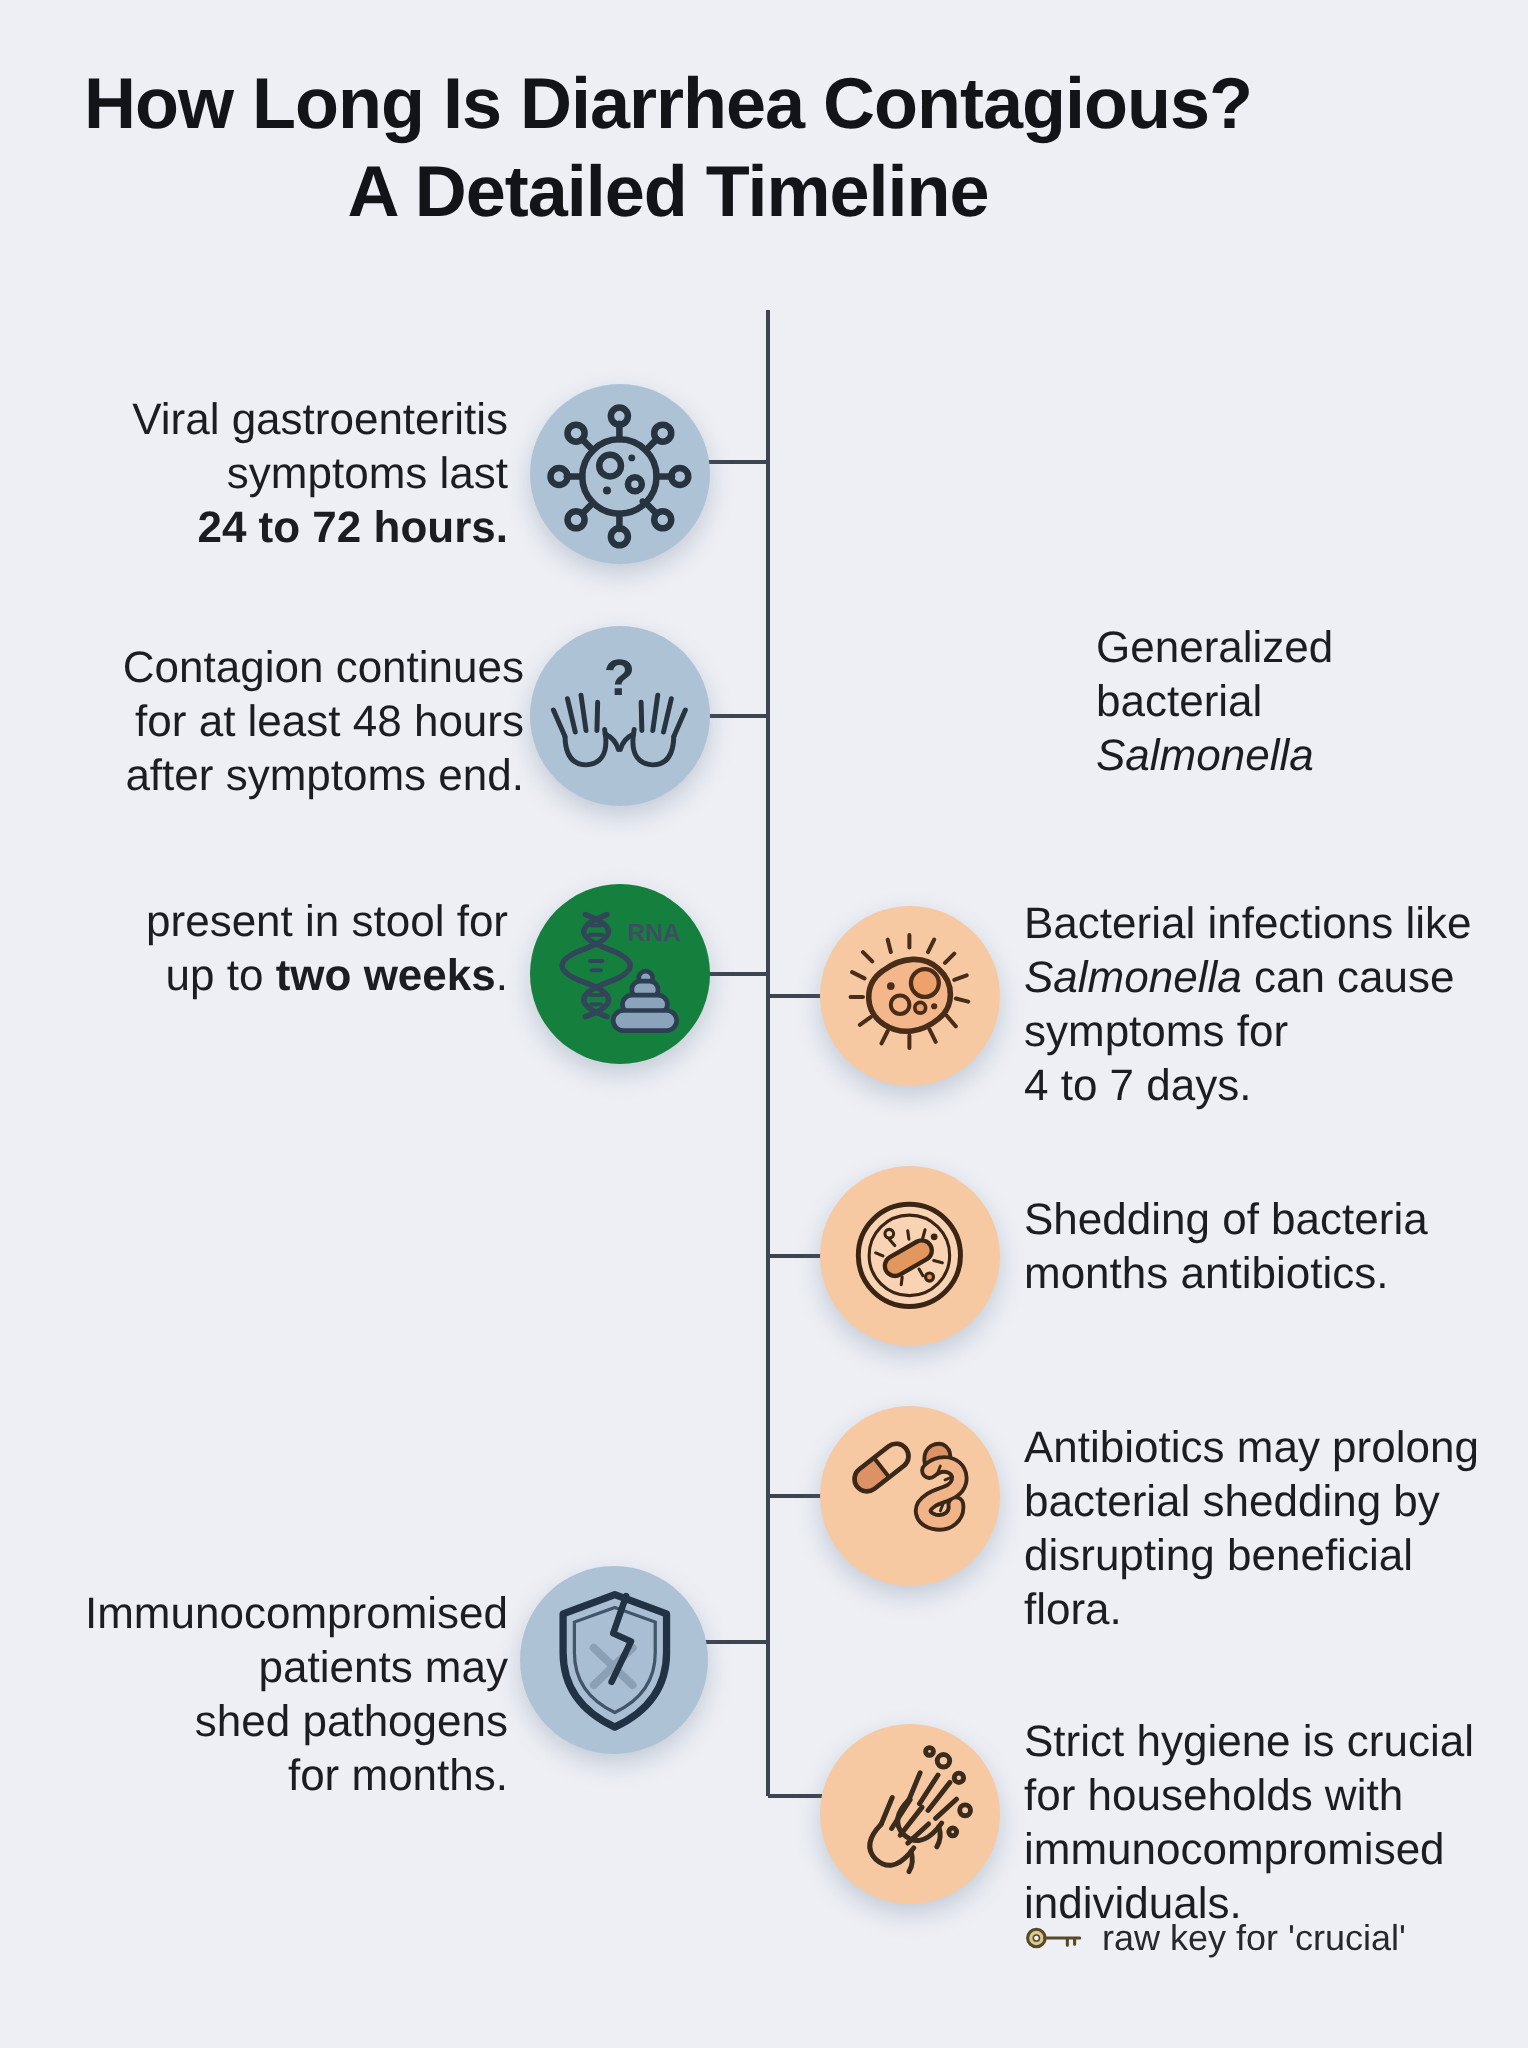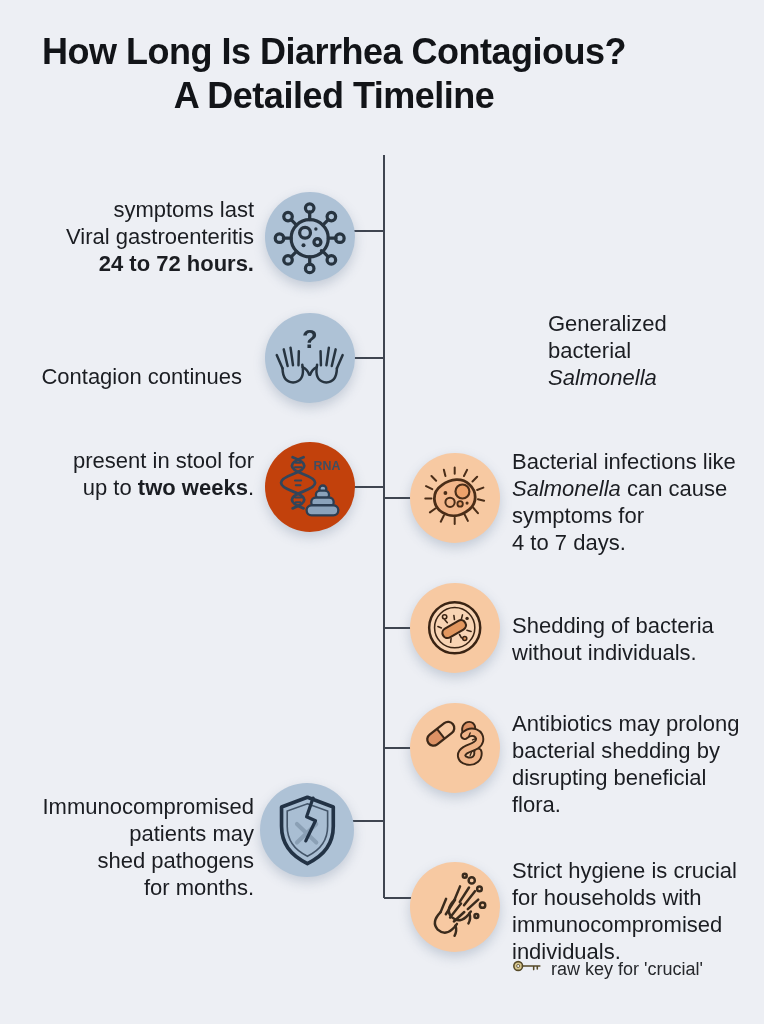--- a/index.html
+++ b/index.html
@@ -19,21 +19,21 @@
     position:absolute;border-radius:50%;
     box-shadow:0 5px 12px rgba(90,110,140,.28);
   }
   .circle svg{position:absolute;inset:7%;width:86%;height:86%}
   .tb{position:absolute;font-size:22px;line-height:27px;color:#1b1d22}
   .tb-right{text-align:right}
   .tb-left{text-align:left}
   .tb .b{font-weight:bold}
   .tb .i{font-style:italic}
   .footnote{
-    position:absolute;display:flex;gap:7px;
+    position:absolute;display:flex;align-items:center;gap:7px;
     font-size:18px;line-height:22px;color:#26282c;
   }
   .footnote svg{display:block}
 </style>
 </head>
 <body>
 
 <div class="title">
   <div>How Long Is Diarrhea Contagious?</div>
   <div>A Detailed Timeline</div>
@@ -64,43 +64,45 @@
           <circle cx="78" cy="80" r="5.5"></circle>
 <circle cx="44" cy="45" r="7"></circle>
           <circle cx="60" cy="57" r="4.5"></circle>
         </g>
 <circle cx="42" cy="61" r="2.6" fill="#273440"></circle>
         <circle cx="58" cy="40" r="2.2" fill="#273440"></circle>
         <circle cx="65" cy="68" r="2" fill="#273440"></circle>
       </svg>
     </div>
     <div class="tb tb-right" style="left: 20px; top: 196px; width: 234px;">
+      <div><span>Viral gastroenteritis</span></div>
       <div><span>symptoms last</span></div>
-      <div><span>Viral gastroenteritis</span></div>
       <div><span class="b">24 to 72 hours.</span></div>
     </div>
     <div class="circle" style="left: 265px; top: 313px; height: 90px; width: 90px; background: rgb(174, 194, 214);">
       <svg viewBox="0 0 100 100" fill="none" stroke="#273440" stroke-width="3.2" stroke-linecap="round" stroke-linejoin="round">
 <text x="50" y="37" text-anchor="middle" font-size="33" font-weight="bold" fill="#273440" stroke="none" font-family="Liberation Sans,sans-serif">?</text>
 <g transform="translate(27,64) rotate(-8)">
           <path d="M-12,-2 L-17,-20 M-5,-4 L-7,-26 M2,-4 L2,-27 M9,-3 L12,-21"></path>
           <path d="M-12,-2 Q-14,16 -1,18 Q13,19 14,2 L14,-3"></path>
           <path d="M14,0 Q20,4 21,11"></path>
         </g>
 <g transform="translate(73,64) scale(-1,1) rotate(-8)">
           <path d="M-12,-2 L-17,-20 M-5,-4 L-7,-26 M2,-4 L2,-27 M9,-3 L12,-21"></path>
           <path d="M-12,-2 Q-14,16 -1,18 Q13,19 14,2 L14,-3"></path>
           <path d="M14,0 Q20,4 21,11"></path>
         </g>
       </svg>
     </div>
-    <div class="tb tb-right" style="left: 8px; top: 320px; width: 234px; margin-top: 43px;">
+    <div class="tb tb-right" style="left: 28px; top: 320px; width: 234px;">
       <div><span>Contagion continues</span></div>
-    </div>
-    <div class="circle" style="left: 265px; top: 442px; height: 90px; width: 90px; background: #c2410c;">
+      <div><span>for at least 48 hours</span></div>
+      <div><span>after symptoms end.</span></div>
+    </div>
+    <div class="circle" style="left: 265px; top: 442px; height: 90px; width: 90px; background: #15803d;">
       <svg viewBox="0 0 100 100">
 <g fill="none" stroke="#32455a" stroke-width="3.6" stroke-linecap="round">
 <path d="M28,12 Q58,23 28,34 Q-2,45 28,56 Q58,67 28,78"></path>
 <path d="M42,12 Q12,23 42,34 Q72,45 42,56 Q12,67 42,78"></path>
 <path d="M32,19 H38 M31,25 H39 M31,42 H39 M32,48 H38 M31,64 H39 M32,70 H38" stroke-width="2.6"></path>
         </g>
 <text x="55" y="29" font-size="16" font-weight="bold" fill="#3e4e62" font-family="Liberation Sans,sans-serif">RNA</text>
 <g fill="#8ba3bb" stroke="#2c3e52" stroke-width="3" stroke-linejoin="round">
 <circle cx="67" cy="53" r="4.5"></circle>
 <rect x="58" y="55" width="17" height="11" rx="5.5"></rect>
@@ -159,23 +161,23 @@
 <circle cx="50" cy="50" r="26" fill="none" stroke="#3a2414" stroke-width="2"></circle>
 <g transform="rotate(-30 50 52)">
 <rect x="33" y="45" width="33" height="13" rx="6.5" fill="#e2975f" stroke="#3a2414" stroke-width="2.8"></rect>
 <path d="M36,42 l-3,-4 M46,40 l-1,-5 M56,41 l2,-5 M64,45 l4,-4 M63,61 l4,4 M52,61 l0,5 M40,60 l-3,4" stroke="#3a2414" stroke-width="2" stroke-linecap="round"></path>
         </g>
 <circle cx="37" cy="36" r="2.8" fill="none" stroke="#3a2414" stroke-width="2"></circle>
 <circle cx="66" cy="38" r="2.2" fill="#3a2414"></circle>
 <circle cx="63" cy="64" r="2.6" fill="#e2975f" stroke="#3a2414" stroke-width="2"></circle>
       </svg>
     </div>
-    <div class="tb tb-left" style="left: 512px; top: 596px; width: 245px; margin-top: 16px;">
+    <div class="tb tb-left" style="left: 512px; top: 596px; width: 245px;">
       <div><span>Shedding of bacteria</span></div>
-      <div><span>without individuals.</span></div>
+      <div><span>months antibiotics.</span></div>
     </div>
     <div class="circle" style="left: 410px; top: 703px; height: 90px; width: 90px; background: rgb(247, 201, 162);">
       <svg viewBox="0 0 100 100">
 <g transform="rotate(-38 32 32)">
 <path d="M12,32 a8,8 0 0 1 8,-8 h12 v16 h-12 a8,8 0 0 1 -8,-8 z" fill="#dd9265"></path>
 <rect x="12" y="24" width="40" height="16" rx="8" fill="none" stroke="#3c2818" stroke-width="3"></rect>
 <path d="M32,24 V40" stroke="#3c2818" stroke-width="2.6"></path>
         </g>
 <path d="M64,18 C72,14 78,20 76,28 C75,33 70,36 65,35 C58,33 58,22 64,18 Z" fill="#dd9265" stroke="#3c2818" stroke-width="2.5"></path>
 <path d="M63,34 C72,26 84,31 82,41 C80,49 70,49 64,53 C56,58 58,65 66,67 C75,69 81,63 80,56" fill="none" stroke="#3c2818" stroke-width="12" stroke-linecap="round"></path>

